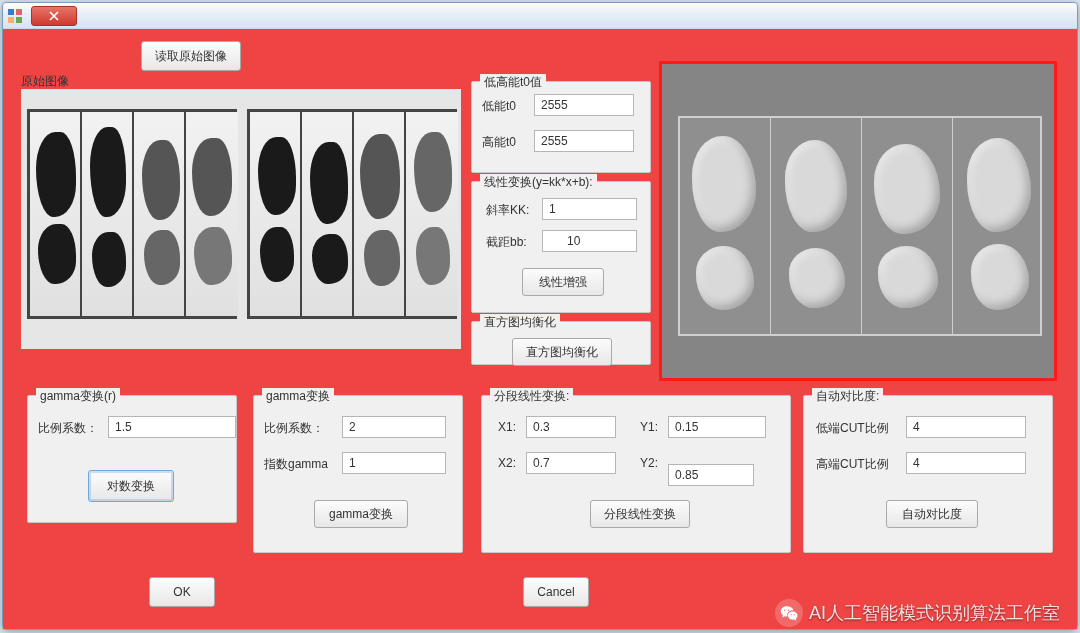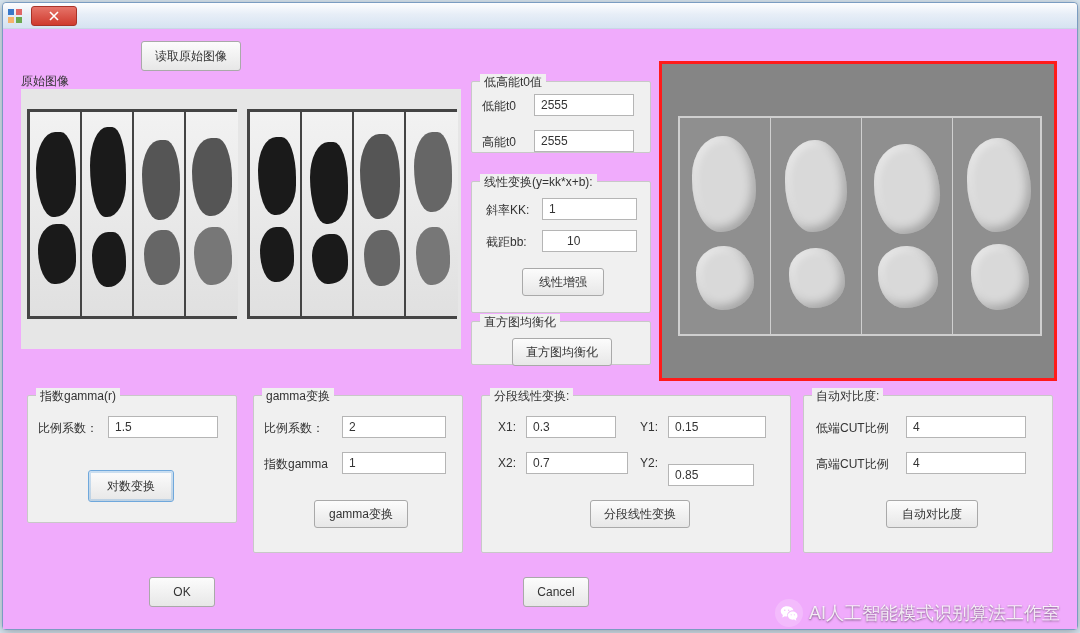--- a/index.html
+++ b/index.html
@@ -50,21 +50,21 @@
   }
   .winbtn.close {
     width: 46px;
     background: linear-gradient(#e67469,#cf3a2e);
     color: #fff;
     border: 1px solid #a83228;
   }
   .client {
     flex: 1;
     position: relative;
-    background: #f0abfc;
+    background: #ef4444;
     padding: 10px 12px;
   }
   .group {
     position: absolute;
     border: 1px solid #c8c8c8;
     border-radius: 2px;
     background: #f0f0f0;
   }
   .group-title {
     position: absolute;
@@ -230,21 +230,21 @@
           <div class="blob" style="left:6px; top:22px; width:40px; height:85px; background:#555;"></div>
           <div class="blob" style="left:10px; top:118px; width:36px; height:56px; background:#666;"></div>
         </div>
         <div class="cell" style="left:156px; width:52px;">
           <div class="blob" style="left:8px; top:20px; width:38px; height:80px; background:#666;"></div>
           <div class="blob" style="left:10px; top:115px; width:34px; height:58px; background:#777;"></div>
         </div>
       </div>
     </div>
 
-    <div class="group" style="left:468px; top:52px; width:180px; height:72px;">
+    <div class="group" style="left:468px; top:52px; width:180px; height:92px;">
       <div class="group-title">低高能t0值</div>
       <div class="label" style="left:10px; top:16px;">低能t0</div>
       <input class="input" style="left: 62px; top: 12px; width: 100px;" value="2555">
       <div class="label" style="left:10px; top:52px;">高能t0</div>
       <input class="input" style="left: 62px; top: 48px; width: 100px;" value="2555">
     </div>
 
     <div class="group" style="left:468px; top:152px; width:180px; height:132px;">
       <div class="group-title">线性变换(y=kk*x+b):</div>
       <div class="label" style="left:14px; top:20px;">斜率KK:</div>
@@ -276,43 +276,43 @@
           <div class="enh-blob" style="left:16px; top:128px; width:60px; height:62px;"></div>
         </div>
         <div class="enh-cell" style="left:273px; width:91px; border-right:none;">
           <div class="enh-blob" style="left:14px; top:20px; width:64px; height:94px;"></div>
           <div class="enh-blob" style="left:18px; top:126px; width:58px; height:66px;"></div>
         </div>
       </div>
     </div>
 
     <div class="group" style="left:24px; top:366px; width:210px; height:128px;">
-      <div class="group-title">指数gamma(r)</div>
+      <div class="group-title">gamma变换(r)</div>
       <div class="label" style="left:10px; top:24px;">比例系数：</div>
-      <input class="input" style="left: 80px; top: 20px; width: 110px;" value="1.5">
+      <input class="input" style="left: 80px; top: 20px; width: 128px;" value="1.5">
       <div class="btn focus" style="left:60px; top:74px; width:86px; height:32px;">对数变换</div>
     </div>
 
     <div class="group" style="left:250px; top:366px; width:210px; height:158px;">
       <div class="group-title">gamma变换</div>
       <div class="label" style="left:10px; top:24px;">比例系数：</div>
       <input class="input" style="left: 88px; top: 20px; width: 104px;" value="2">
       <div class="label" style="left:10px; top:60px;">指数gamma</div>
       <input class="input" style="left: 88px; top: 56px; width: 104px;" value="1">
       <div class="btn" style="left:60px; top:104px; width:94px;">gamma变换</div>
     </div>
 
     <div class="group" style="left:478px; top:366px; width:310px; height:158px;">
       <div class="group-title">分段线性变换:</div>
       <div class="label" style="left:16px; top:24px;">X1:</div>
       <input class="input" style="left: 44px; top: 20px; width: 90px;" value="0.3">
       <div class="label" style="left:158px; top:24px;">Y1:</div>
       <input class="input" style="left: 186px; top: 20px; width: 98px;" value="0.15">
       <div class="label" style="left:16px; top:60px;">X2:</div>
-      <input class="input" style="left: 44px; top: 56px; width: 102px;" value="0.7">
+      <input class="input" style="left: 44px; top: 56px; width: 90px;" value="0.7">
       <div class="label" style="left:158px; top:60px;">Y2:</div>
       <input class="input" style="left: 186px; top: 68px; width: 86px;" value="0.85">
       <div class="btn" style="left:108px; top:104px; width:100px;">分段线性变换</div>
     </div>
 
     <div class="group" style="left:800px; top:366px; width:250px; height:158px;">
       <div class="group-title">自动对比度:</div>
       <div class="label" style="left:12px; top:24px;">低端CUT比例</div>
       <input class="input" style="left: 102px; top: 20px; width: 120px;" value="4">
       <div class="label" style="left:12px; top:60px;">高端CUT比例</div>

